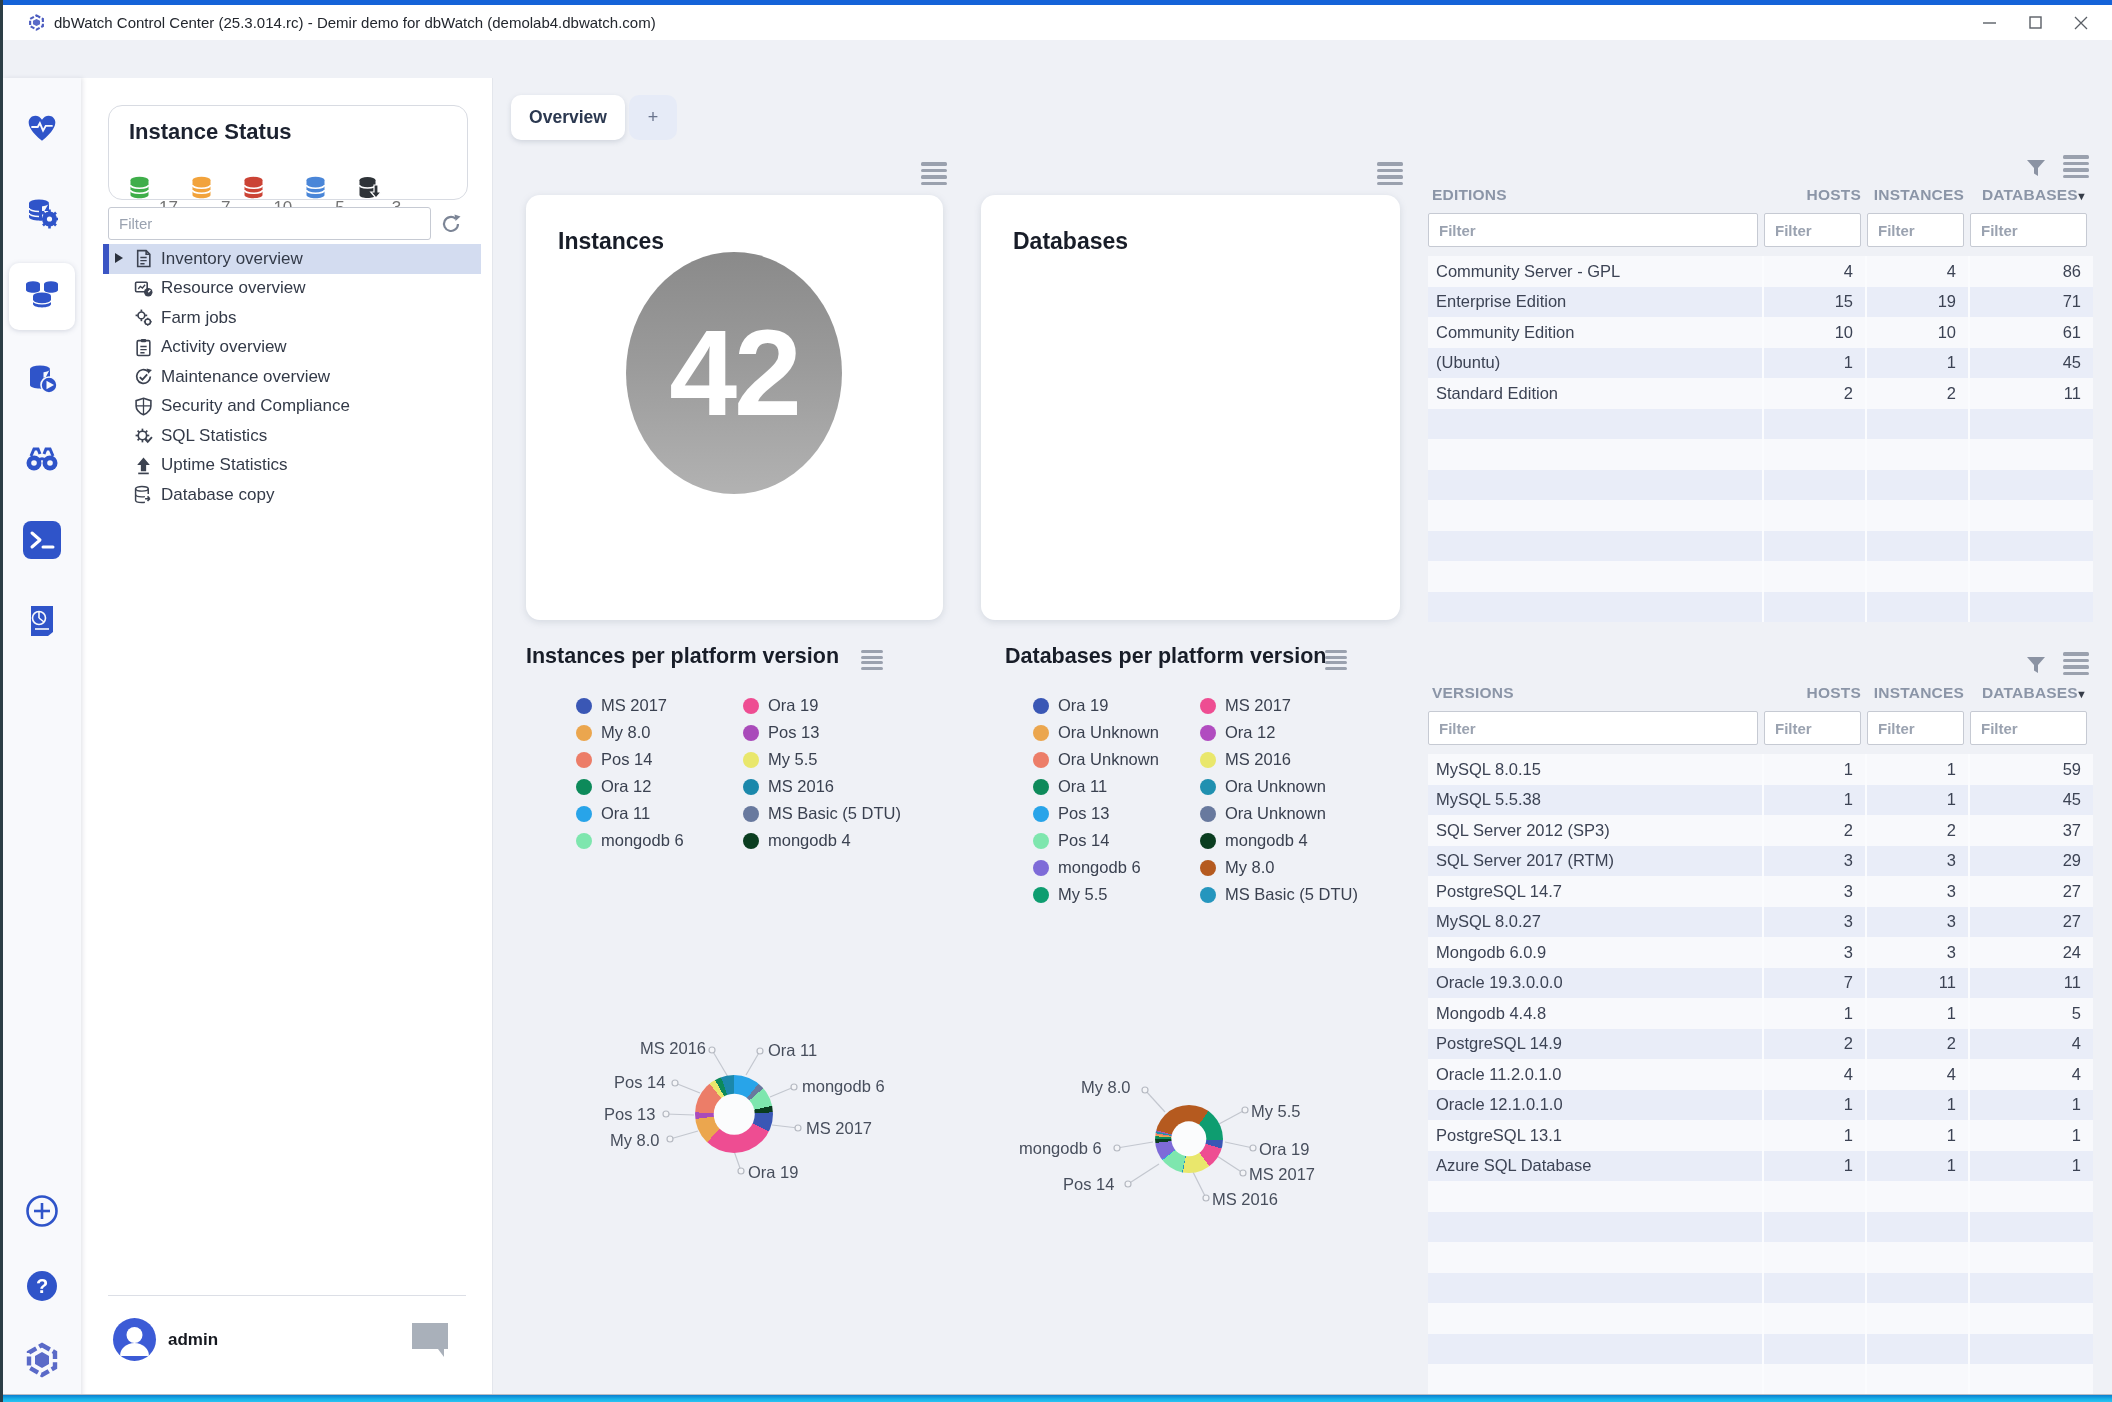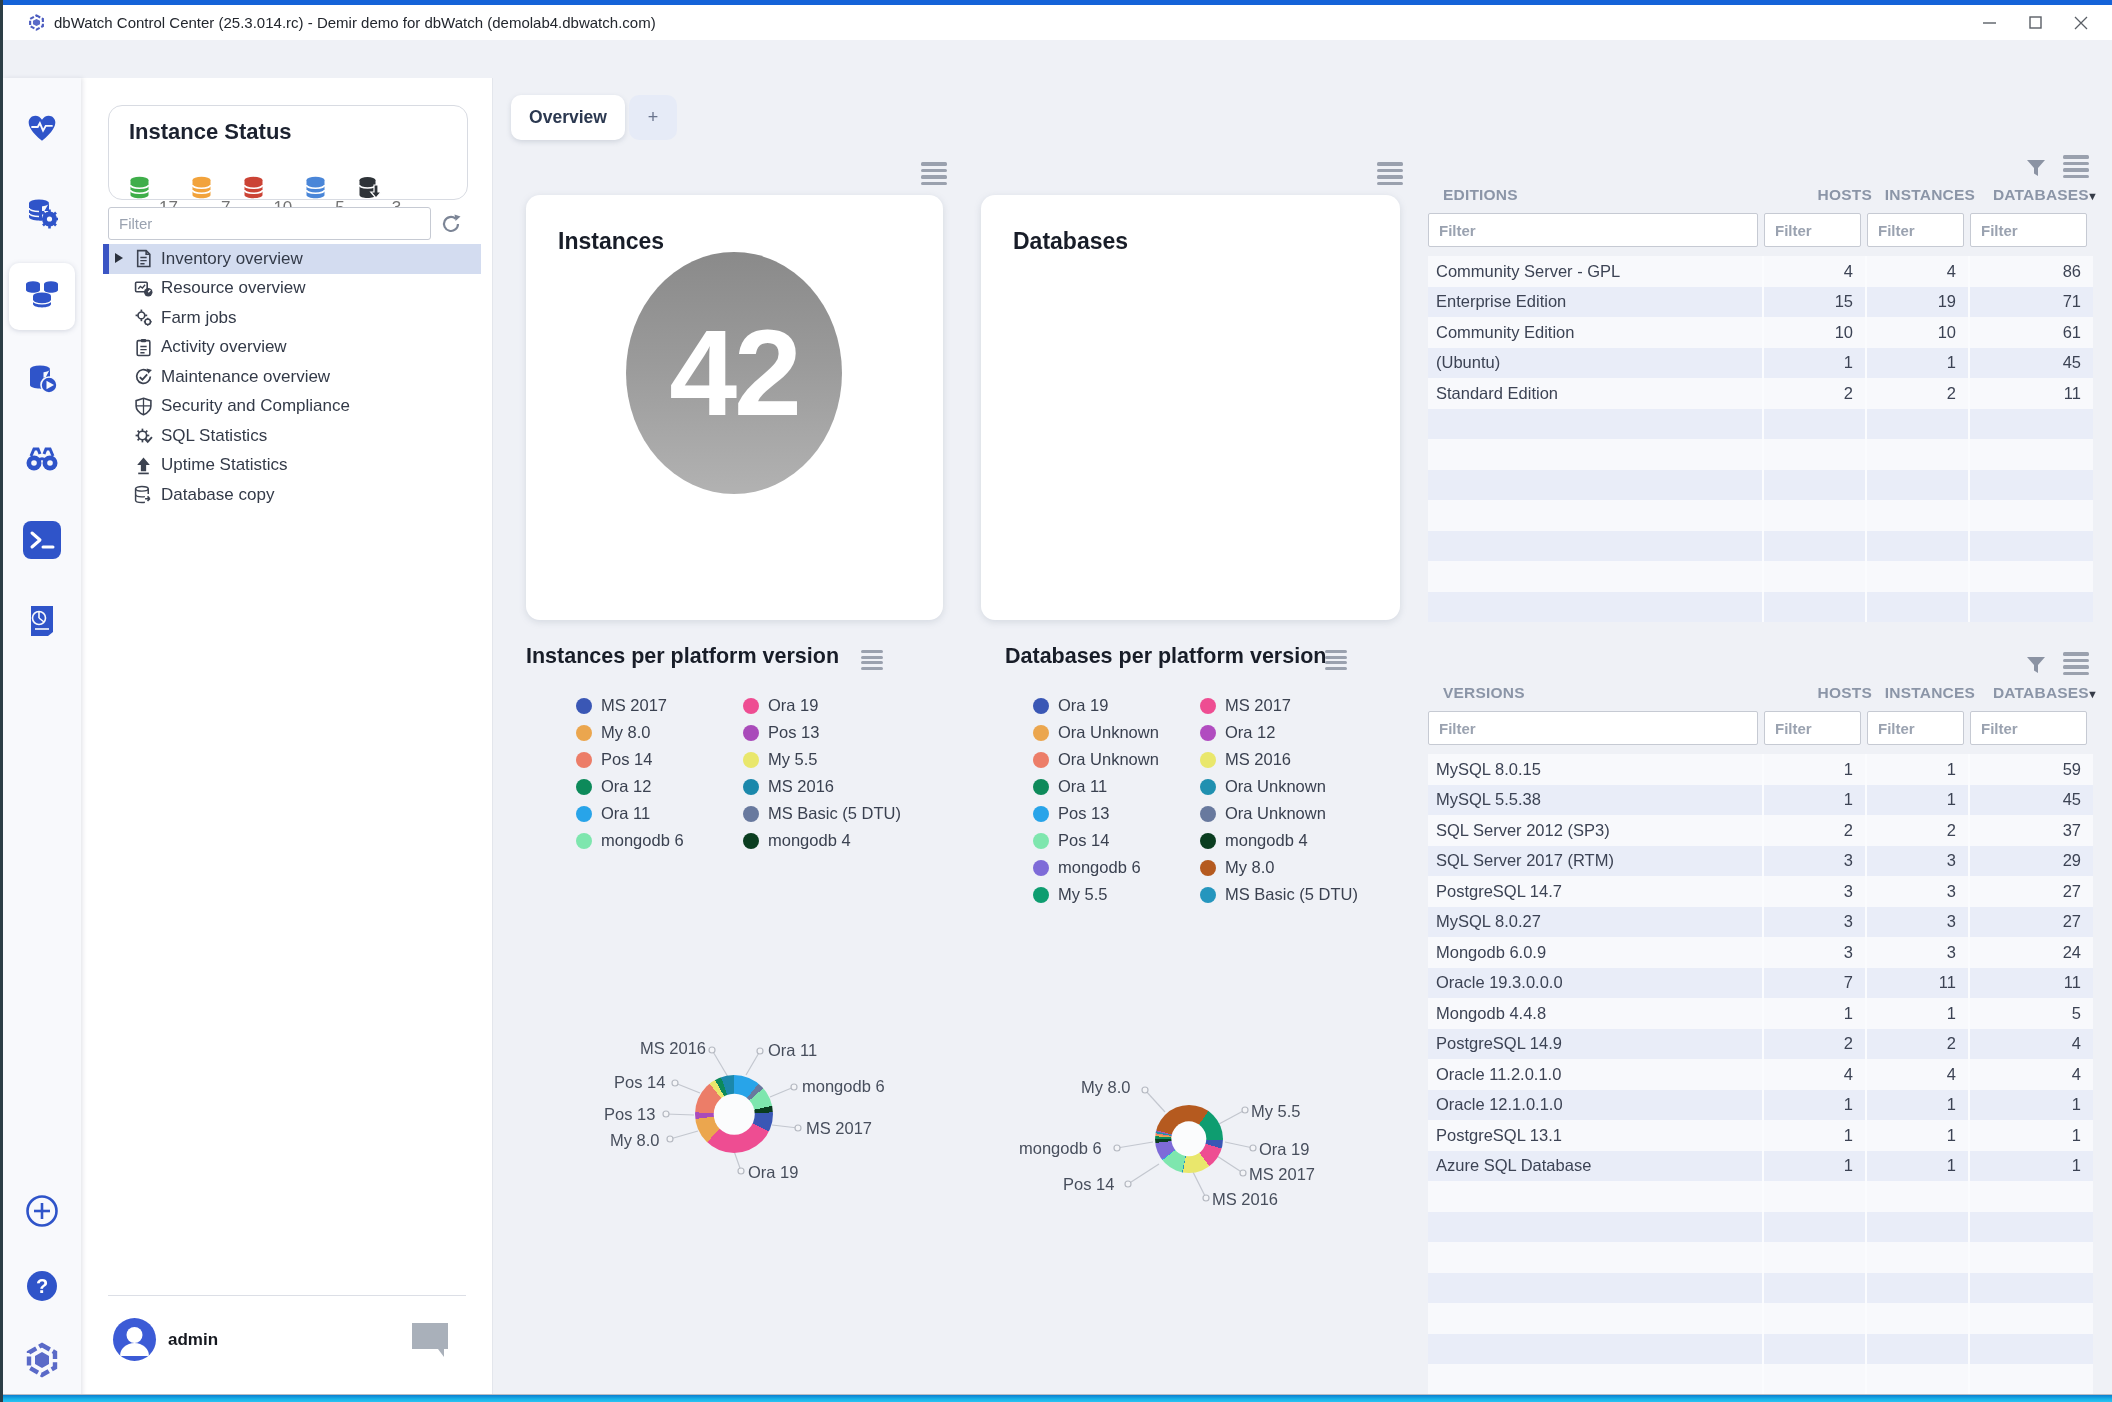--- a/index.html
+++ b/index.html
@@ -112,21 +112,21 @@
   .d1 .donut { left:117px; top:40px; width:78px; height:78px; }
   .d2 .donut { left:142px; top:45px; width:68px; height:68px; }
   .donut::after { content:""; position:absolute; left:50%; top:50%; transform:translate(-50%,-50%);
     width:52%; height:52%; border-radius:50%; background:#fbfcfd; }
   .callout { position:absolute; font-size:16.5px; color:#474e5c; white-space:nowrap; }
   .leader { position:absolute; left:0; top:0; width:360px; height:175px; }
 
   
   .right-panel { position:absolute; left:935px; top:0; width:665px; bottom:0; }
   .tbl-icons { position:absolute; right:4px; display:flex; align-items:center; gap:17px; color:#8b93a3; }
-  .tbl-header { position:absolute; left:15px; width:665px; display:grid;
+  .tbl-header { position:absolute; left:4px; width:665px; display:grid;
     grid-template-columns:336px 103px 103px 123px; }
   .th { font-size:15.5px; font-weight:bold; color:#8b95a7; letter-spacing:.2px; }
   .th.num { text-align:right; padding-right:10px; }
   .th .sort { color:#363c48; font-size:11px; margin-left:-2px; }
   .tbl-filters { position:absolute; left:0; width:665px; display:grid;
     grid-template-columns:336px 103px 103px 123px; column-gap:0; }
   .tbl-filter { height:34px; margin-right:6px; border:1px solid #c6cad3; border-radius:2px; background:#fff;
     font-size:15px; font-weight:bold; color:#555; padding:0 10px; width:calc(100% - 6px); }
   .tbl-rows { position:absolute; left:0; width:665px; }
   .trow { height:30.5px; display:grid; grid-template-columns:336px 103px 103px 123px; }

